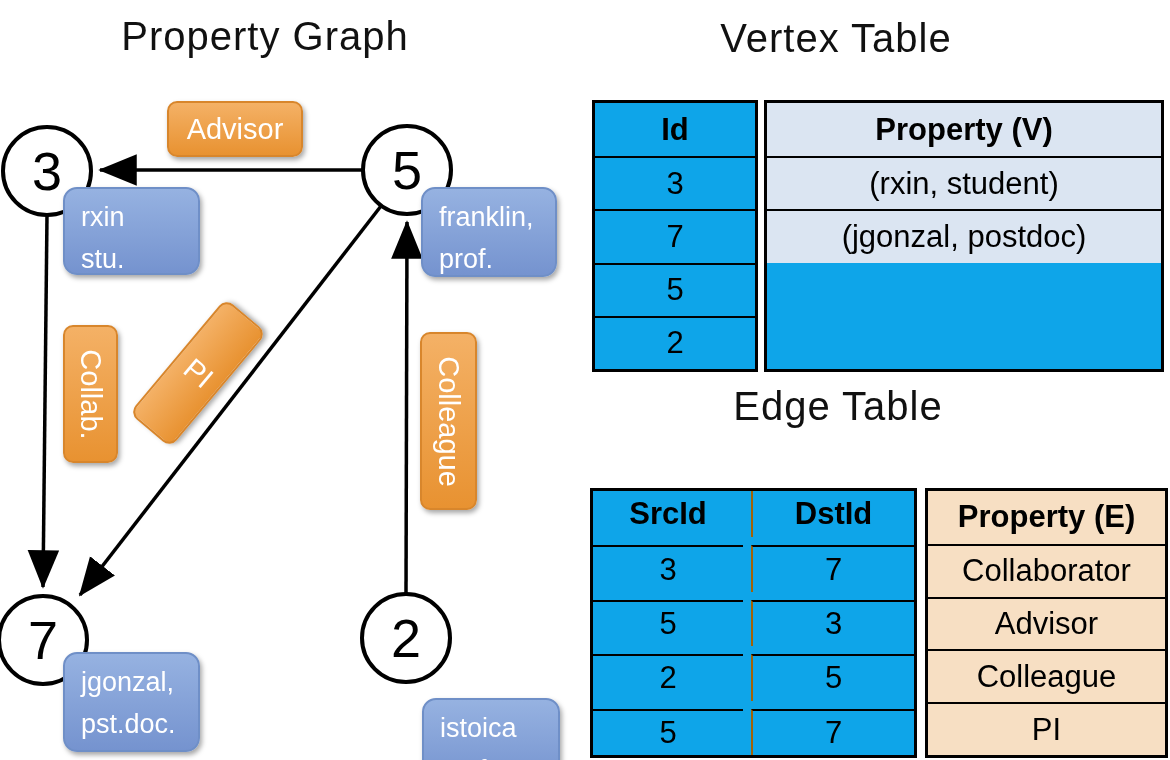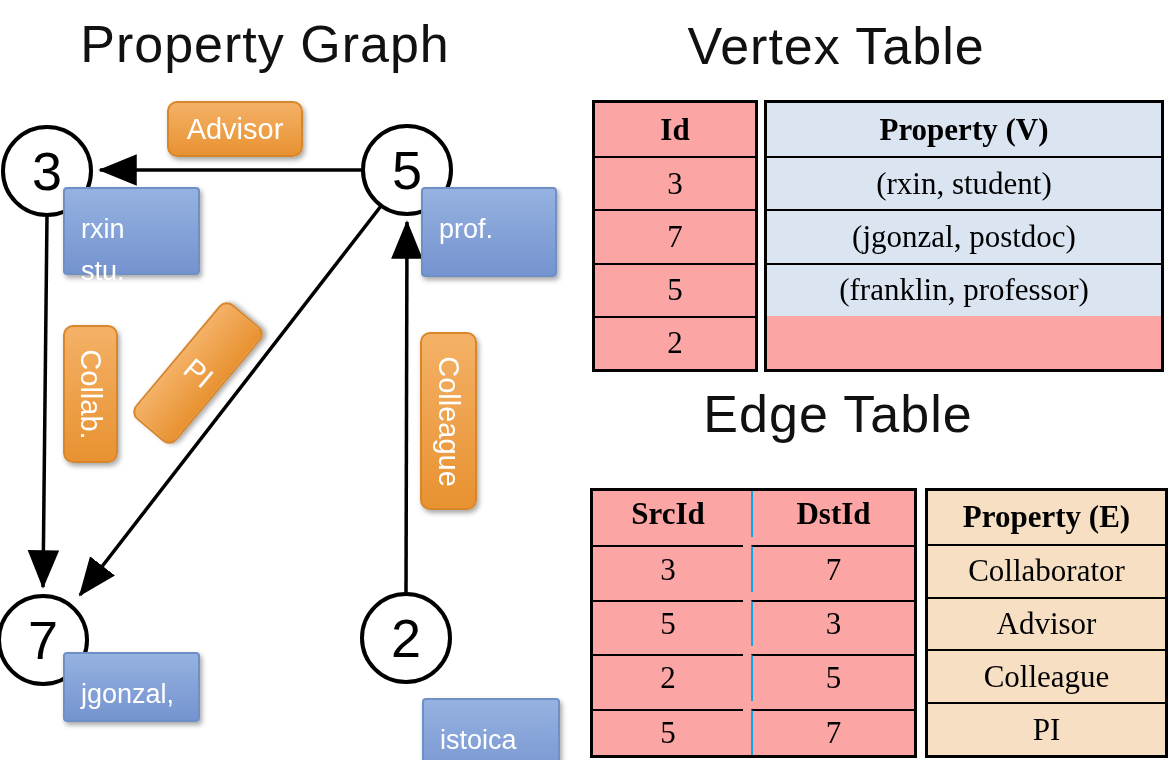--- a/index.html
+++ b/index.html
@@ -1,60 +1,60 @@
 <!DOCTYPE html>
 <html><head>
 <meta charset="utf-8">
 <style>
   html,body{margin:0;padding:0;}
   body{
     width:1170px;height:760px;position:relative;background:#ffffff;overflow:hidden;
     font-family:"Liberation Sans", sans-serif;color:#000;
   }
   .title{
-    position:absolute;text-align:center;font-size:52px;font-weight:300;
+    position:absolute;text-align:center;font-size:40px;font-weight:300;
     letter-spacing:1px;color:#111;white-space:nowrap;
   }
   
   #graph-svg{position:absolute;left:0;top:0;}
   .node-num{
     position:absolute;width:70px;height:70px;display:flex;align-items:center;justify-content:center;
     font-size:54px;font-weight:300;color:#000;
   }
   .vbox{
-    position:absolute;border-radius:4px;border:2px solid #6f8fc7;
+    position:absolute;border-radius:14px;border:2px solid #6f8fc7;
     background:linear-gradient(#96b2e1,#7593cf);
     box-shadow:2px 3px 5px rgba(0,0,0,.35);
-    color:#fff;font-size:27px;line-height:1.55;padding:20px 10px 6px 16px;box-sizing:border-box;
+    color:#fff;font-size:27px;line-height:1.55;padding:8px 10px 6px 16px;box-sizing:border-box;
   }
   .vbox span{display:block;}
   .obox{
     position:absolute;border-radius:10px;border:2px solid #d8862c;
     background:linear-gradient(#f4b166,#e89231);
     box-shadow:2px 3px 5px rgba(0,0,0,.35);
     color:#fff;font-size:29px;display:flex;align-items:center;justify-content:center;
     box-sizing:border-box;
   }
   .obox .vert{transform:rotate(90deg);white-space:nowrap;}
   
   .tbl{
     position:absolute;border:3px solid #000;box-sizing:border-box;
-    display:grid;grid-template-rows:repeat(5,1fr);background:#fca5a5;font-family:Liberation Serif, serif;
+    display:grid;grid-template-rows:repeat(5,1fr);background:#0ea5e9;
   }
   .tbl .cell{
     display:flex;align-items:center;justify-content:center;
     font-size:31px;border-top:2px solid #000;white-space:nowrap;
   }
   .tbl .cell:nth-child(1),
   .tbl .row2 .cell{border-top:none;}
   .tbl .hdr{font-weight:bold;}
   .blue-fill{background:#dbe5f2;}
   .tan-fill{background:#f7dfc3;}
   .two-col{grid-template-columns:150px 1fr;}
-  .two-col .cell.dst{border-left:2px solid #0ea5e9;}
+  .two-col .cell.dst{border-left:2px solid #a16207;}
   .two-col .cell{border-top:none;}
   .two-col .r{border-top:2px solid #000;}
 </style>
 </head>
 <body>
 
 <div class="title" style="left:30px;top:14px;width:470px;">Property Graph</div>
 
 <svg id="graph-svg" width="585" height="760" viewBox="0 0 585 760">
   <defs>
@@ -77,24 +77,26 @@
 <div class="node-num" style="left:12px;top:136px;">3</div>
 <div class="node-num" style="left:372px;top:135px;">5</div>
 <div class="node-num" style="left:8px;top:605px;">7</div>
 <div class="node-num" style="left:371px;top:603px;">2</div>
 
 <div class="vbox" style="left:63px;top:187px;width:137px;height:88px;">
   <span>rxin</span>
   <span>stu.</span>
 </div>
 <div class="vbox" style="left:421px;top:187px;width:136px;height:90px;">
+  <span>franklin,</span>
   <span>prof.</span>
 </div>
-<div class="vbox" style="left:63px;top:652px;width:137px;height:70px;">
+<div class="vbox" style="left:63px;top:652px;width:137px;height:100px;">
   <span>jgonzal,</span>
+  <span>pst.doc.</span>
 </div>
 <div class="vbox" style="left:422px;top:652px;width:138px;height:88px;margin-top:46px;">
   <span>istoica</span>
   <span>prof.</span>
 </div>
 
 <div class="obox" style="left:167px;top:101px;width:136px;height:56px;">
   <span>Advisor</span>
 </div>
 <div class="obox" style="left:63px;top:325px;width:55px;height:138px;">
@@ -113,21 +115,20 @@
   <div class="cell hdr">Id</div>
   <div class="cell">3</div>
   <div class="cell">7</div>
   <div class="cell">5</div>
   <div class="cell">2</div>
 </div>
 <div class="tbl" style="left:764px;top:100px;width:400px;height:272px;">
   <div class="cell hdr blue-fill">Property (V)</div>
   <div class="cell blue-fill">(rxin, student)</div>
   <div class="cell blue-fill">(jgonzal, postdoc)</div>
-  <div class="cell blue-fill">(franklin, professor)</div>
 </div>
 
 <div class="title" style="left:585px;top:384px;width:506px;">Edge Table</div>
 
 <div class="tbl two-col" style="left:590px;top:488px;width:327px;height:270px;grid-template-rows:repeat(5,1fr);gap:8px;">
   <div class="cell hdr">SrcId</div>
   <div class="cell hdr dst">DstId</div>
   <div class="cell r">3</div>
   <div class="cell r dst">7</div>
   <div class="cell r">5</div>

